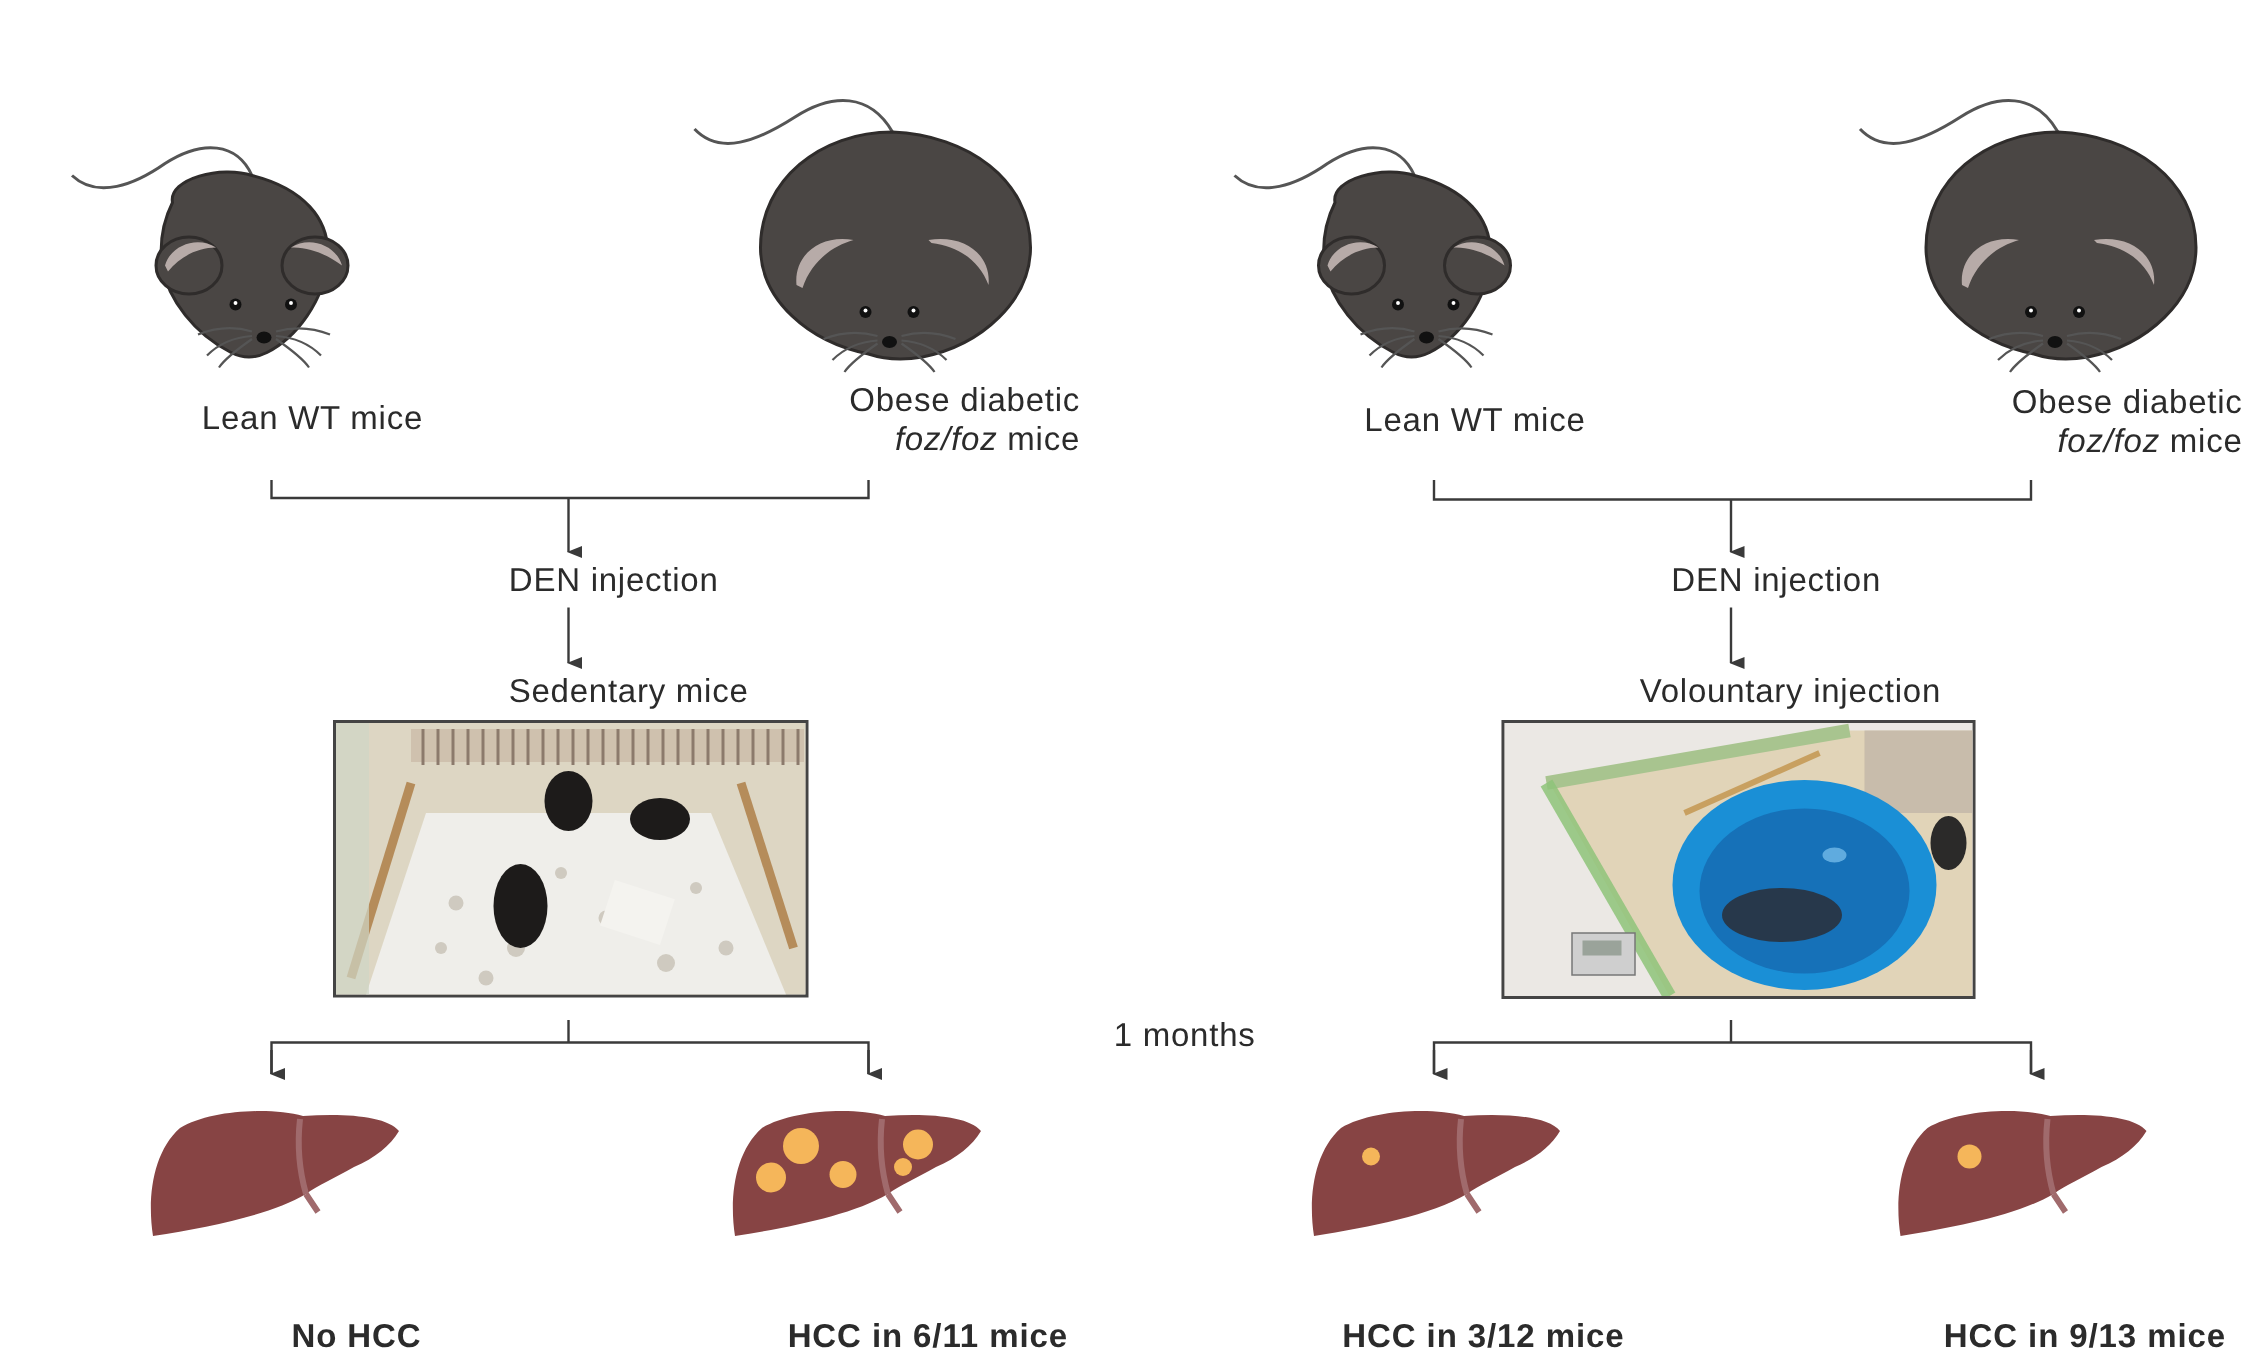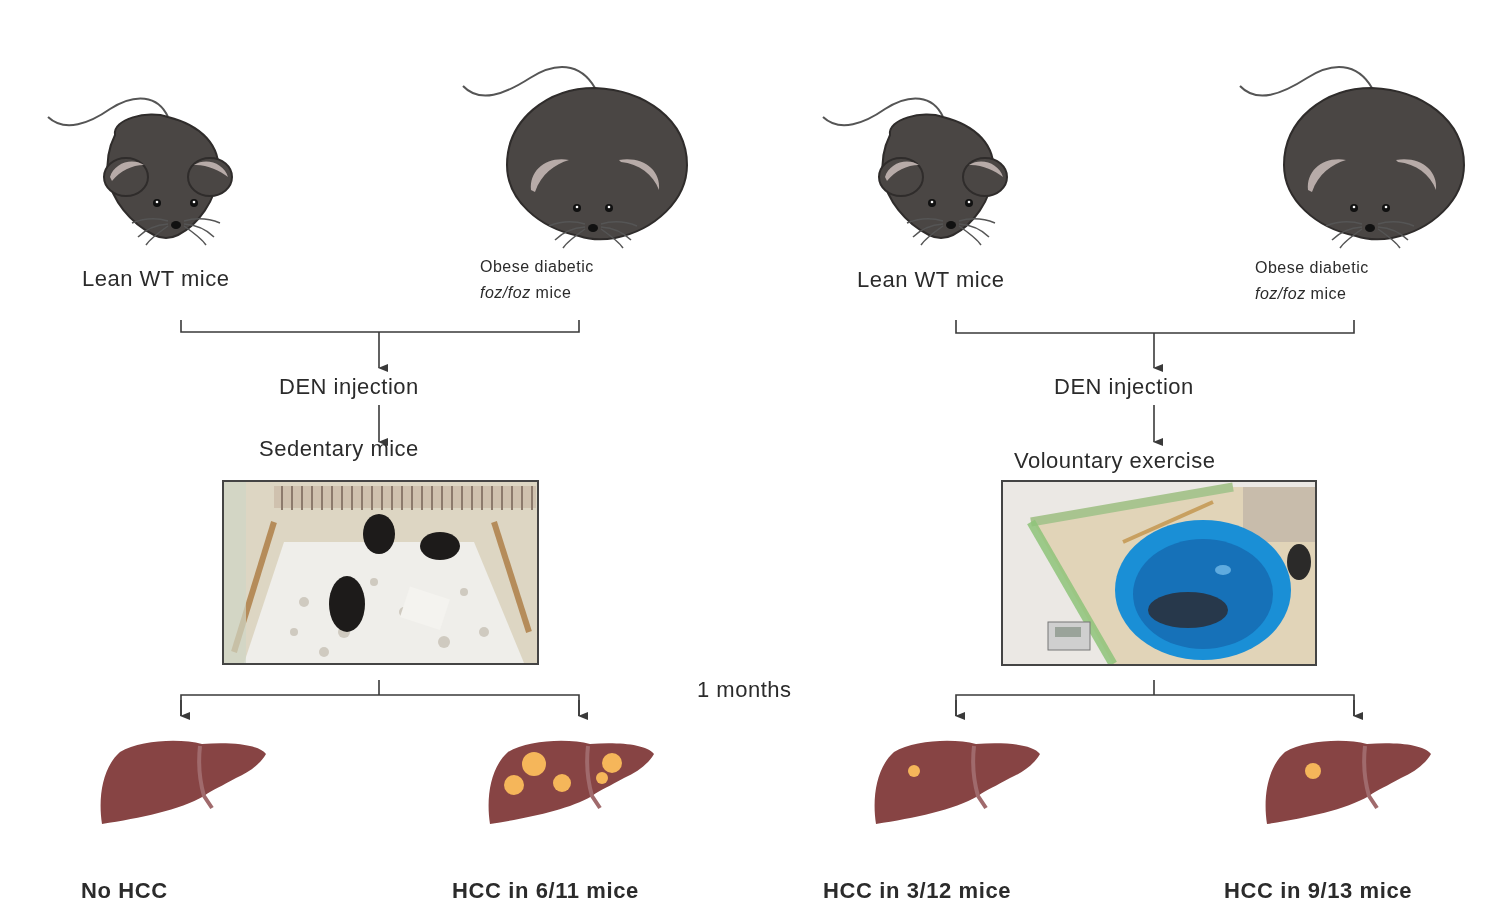--- a/index.html
+++ b/index.html
@@ -1,19 +1,19 @@
 <!DOCTYPE html>
 <html><head>
 <meta charset="utf-8">
 <style>
   html, body { margin: 0; padding: 0; background: #ffffff; }
   body { width: 1500px; height: 900px; position: relative; overflow: hidden;
          font-family: "Liberation Sans", "DejaVu Sans", sans-serif; color: #2b2b2b; }
-  .lbl { position: absolute; font-size: 22px; text-align: left; white-space: nowrap; letter-spacing: 0.5px; }
-  .lbl2 { position: absolute; font-size: 16px; text-align: left; line-height: 26px; letter-spacing: 0.5px; }
+  .lbl { position: absolute; font-size: 22px; text-align: right; white-space: nowrap; letter-spacing: 0.5px; }
+  .lbl2 { position: absolute; font-size: 22px; text-align: right; line-height: 26px; letter-spacing: 0.5px; }
   .bold { font-weight: bold; font-size: 22px; letter-spacing: 0.6px; margin-top: 40px; }
   .photo { position: absolute; border: 2px solid #444; overflow: hidden; }
   svg { position: absolute; overflow: visible; }
   i.it { }
 </style>
 </head>
 <body>
 
 <svg style="left:40px;top:85px;width:220px;height:160px" viewBox="0 0 220 160">
   <path d="M8,32 C25,48 50,38 70,24 C95,8 118,10 128,32" stroke="#555" stroke-width="2" fill="none"></path>
@@ -128,23 +128,23 @@
     <path d="M956,320 L956,333 L1354,333 L1354,320"></path>
     <path d="M1154,333 L1154,368" marker-end="url(#ah)"></path>
     <path d="M1154,405 L1154,442" marker-end="url(#ah)"></path>
     <path d="M1154,680 L1154,695 M956,716 L956,695 L1354,695 L1354,716"></path>
     <path d="M956,700 L956,716" marker-end="url(#ah)"></path>
     <path d="M1354,700 L1354,716" marker-end="url(#ah)"></path>
   </g>
 </svg>
 
 <div class="lbl" style="left:279px;top:374px;width:200px">DEN injection</div>
-<div class="lbl" style="left:259px;top:436px;width:240px">Sedentary mice</div>
+<div class="lbl" style="left:259px;top:448px;width:240px">Sedentary mice</div>
 <div class="lbl" style="left:1054px;top:374px;width:200px">DEN injection</div>
-<div class="lbl" style="left:1014px;top:448px;width:280px">Volountary exercise</div>
+<div class="lbl" style="left:1014px;top:448px;width:280px">Volountary injection</div>
 <div class="lbl" style="left:697px;top:677px;width:140px">1 months</div>
 
 <div class="photo" style="left:222px;top:480px;width:313px;height:181px;background:linear-gradient(160deg,#e7e2d3 0%,#d8d0bb 55%,#cfc5ad 100%);">
   <svg style="left:0;top:0;width:313px;height:181px" viewBox="0 0 313 181">
     <rect x="0" y="0" width="313" height="181" fill="#ddd6c3"></rect>
     <polygon points="60,60 250,60 300,181 20,181" fill="#efeeea"></polygon>
     <g fill="#cfcac0">
       <circle cx="80" cy="120" r="5"></circle>
         <circle cx="120" cy="150" r="6"></circle>
         <circle cx="180" cy="130" r="5"></circle>

